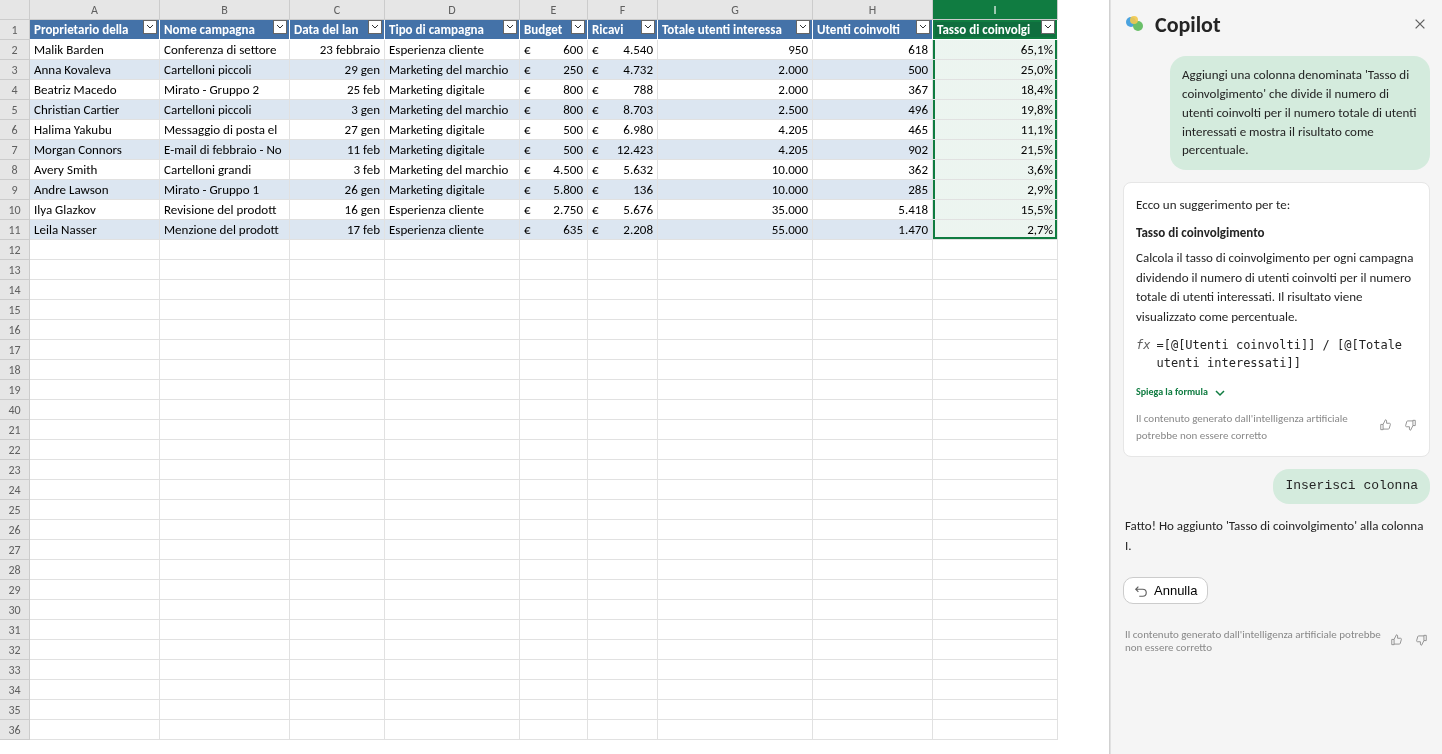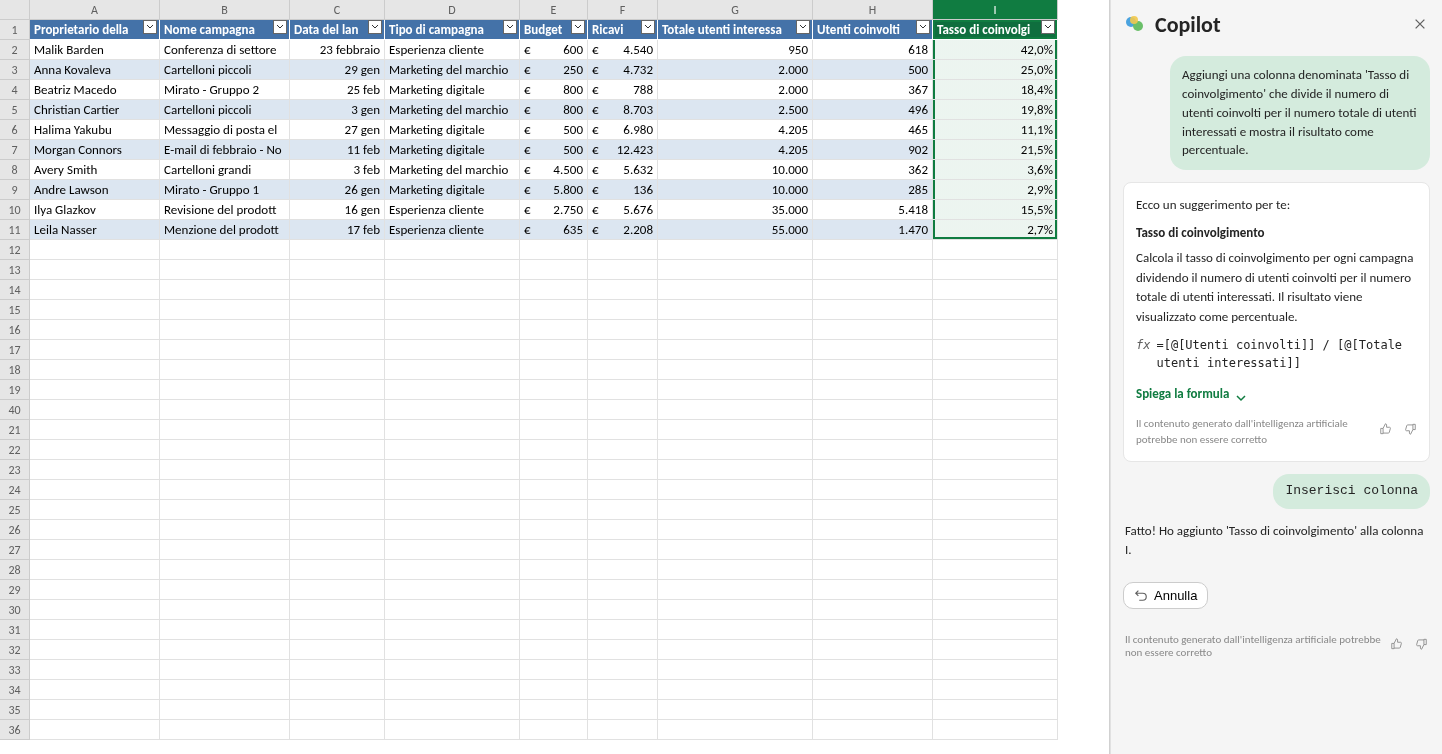--- a/index.html
+++ b/index.html
@@ -37,21 +37,21 @@
 .copilot-title { font-size: 22px; font-weight: 600; flex: 1; color: #242424; }
 .close-btn { width: 20px; height: 20px; cursor: pointer; color: #606060; display: flex; align-items: center; justify-content: center; }
 .copilot-body { flex: 1; overflow-y: auto; padding: 8px 12px; display: flex; flex-direction: column; gap: 12px; }
 .user-bubble { align-self: flex-end; background: #d4ebdd; border-radius: 16px; padding: 10px 12px; max-width: 260px; font-size: 13px; line-height: 1.45; color: #242424; }
 .user-bubble.small { padding: 8px 12px; font-family: Liberation Mono, monospace; }
 .assistant-card { background: #fff; border: 1px solid #e6e6e6; border-radius: 8px; padding: 12px; font-size: 13px; line-height: 1.5; color: #242424; }
 .assistant-card .card-title { font-weight: 600; margin: 8px 0 6px 0; }
 .formula-block { font-family: Consolas, monospace; font-size: 12px; margin-top: 10px; display: flex; gap: 6px; }
 .formula-block .fx { font-style: italic; color: #606060; }
 .formula-text { flex: 1; }
-.explain-link { color: #107c41; font-size: 13px; font-weight: 600; margin-top: 12px; cursor: pointer; display: flex; align-items: flex-end; gap: 6px; }
+.explain-link { color: #107c41; font-size: 10px; font-weight: 600; margin-top: 12px; cursor: pointer; display: flex; align-items: flex-end; gap: 6px; }
 .card-foot { display: flex; justify-content: space-between; align-items: center; margin-top: 12px; font-size: 11px; color: #888; }
 .feedback-icons { display: flex; gap: 10px; color: #888; }
 .feedback-icons span { cursor: pointer; }
 .undo-btn { background: #fff; border: 1px solid #ccc; border-radius: 10px; padding: 5px 10px; font-size: 13px; cursor: pointer; display: inline-flex; align-items: center; gap: 6px; margin-top: 10px; }
 .plain-text { font-size: 13px; line-height: 1.5; padding: 0 2px; color: #242424; }
 
 
 .w-A{width:130px}.w-B{width:130px}.w-C{width:95px}.w-D{width:135px}.w-E{width:68px}.w-F{width:70px}.w-G{width:155px}.w-H{width:120px}.w-I{width:125px}
 
 </style>
@@ -196,21 +196,21 @@
             <div class="cell w-E data-row-even cur-cell">
               <span class="cur-sym">€</span>
               <span class="cur-val">600</span>
             </div>
             <div class="cell w-F data-row-even cur-cell">
               <span class="cur-sym">€</span>
               <span class="cur-val">4.540</span>
             </div>
             <div class="cell w-G data-row-even num">950</div>
             <div class="cell w-H data-row-even num">618</div>
-            <div class="cell w-I data-row-even pct-cell col-I-data">42,0%</div>
+            <div class="cell w-I data-row-even pct-cell col-I-data">65,1%</div>
           </div>
           <div class="row">
             <div class="cell w-A data-row-odd">Anna Kovaleva</div>
             <div class="cell w-B data-row-odd">Cartelloni piccoli</div>
             <div class="cell w-C data-row-odd num">29 gen</div>
             <div class="cell w-D data-row-odd">Marketing del marchio</div>
             <div class="cell w-E data-row-odd cur-cell">
               <span class="cur-sym">€</span>
               <span class="cur-val">250</span>
             </div>

